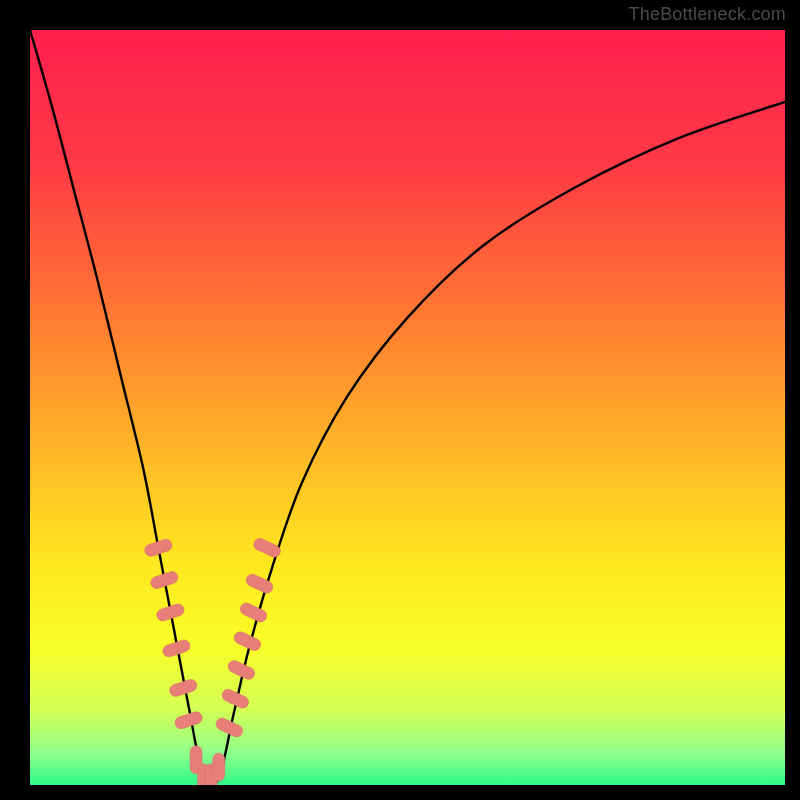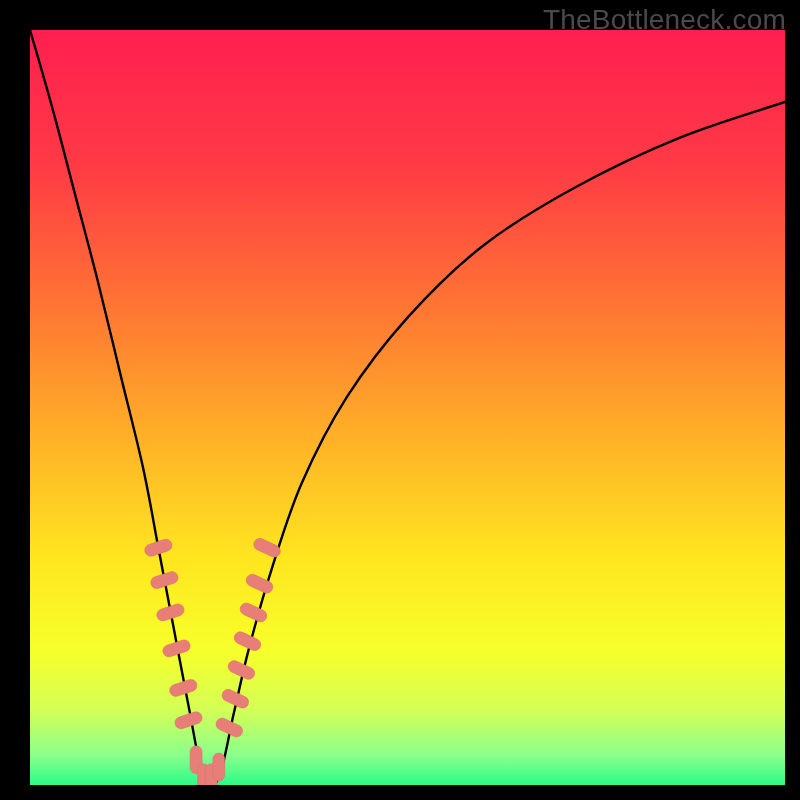--- a/index.html
+++ b/index.html
@@ -33,21 +33,21 @@
     position: absolute;
     inset: 0;
     width: 100%;
     height: 100%;
   }
   .watermark {
     position: absolute;
     top: 4px;
     right: 14px;
     color: #4a4a4a;
-    font-size: 28px;
+    font-size: 18px;
     font-weight: 500;
     letter-spacing: 0.2px;
     margin-left: 20px;
   }
 </style>
 </head>
 <body>
 
 <div class="stage">
 

